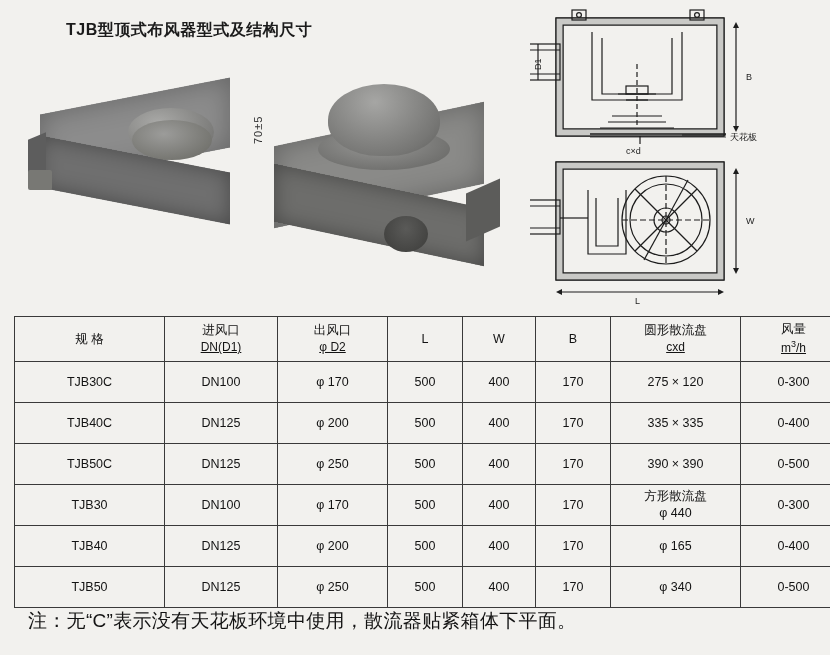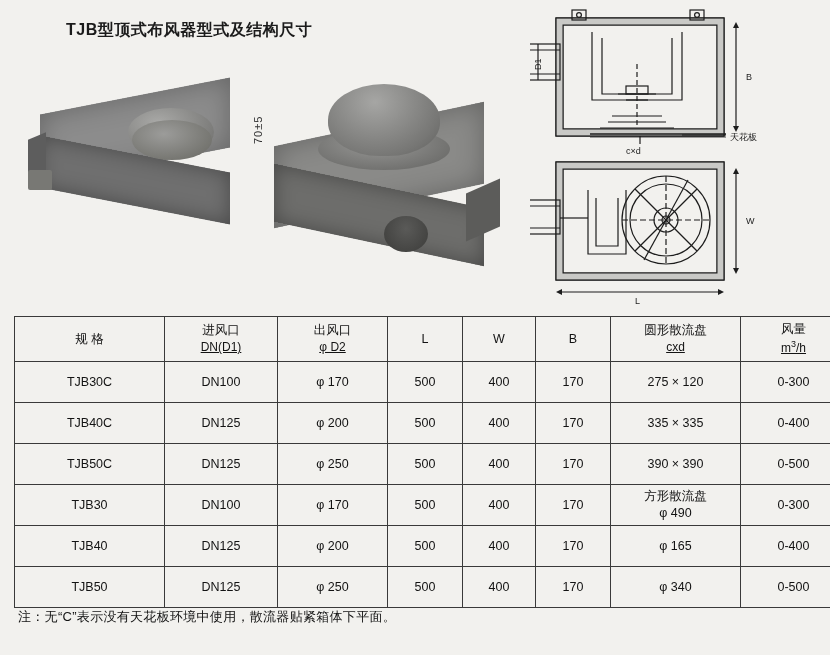--- a/index.html
+++ b/index.html
@@ -228,23 +228,23 @@
   .col-l      { width: 75px; }
   .col-w      { width: 73px; }
   .col-b      { width: 75px; }
   .col-disc   { width: 130px; }
   .col-flow   { width: 106px; }
 
   .cell-two-line span { display: block; }
 
   .note {
     position: absolute;
-    left: 18px;
+    left: 28px;
     top: 608px;
-    font-size: 13px;
+    font-size: 19px;
     color: #131313;
     letter-spacing: 0.3px;
   }
   .sup { font-size: 9px; vertical-align: super; }
 </style>
 </head>
 <body>
 
 <div id="page">
 
@@ -454,21 +454,21 @@
       </tr>
       <tr>
         <td>TJB30</td>
         <td>DN100</td>
         <td>φ 170</td>
         <td>500</td>
         <td>400</td>
         <td>170</td>
         <td class="cell-two-line">
           <span>方形散流盘</span>
-          <span>φ 490</span>
+          <span>φ 440</span>
         </td>
         <td>0-300</td>
       </tr>
       <tr>
         <td>TJB40</td>
         <td>DN125</td>
         <td>φ 200</td>
         <td>500</td>
         <td>400</td>
         <td>170</td>

